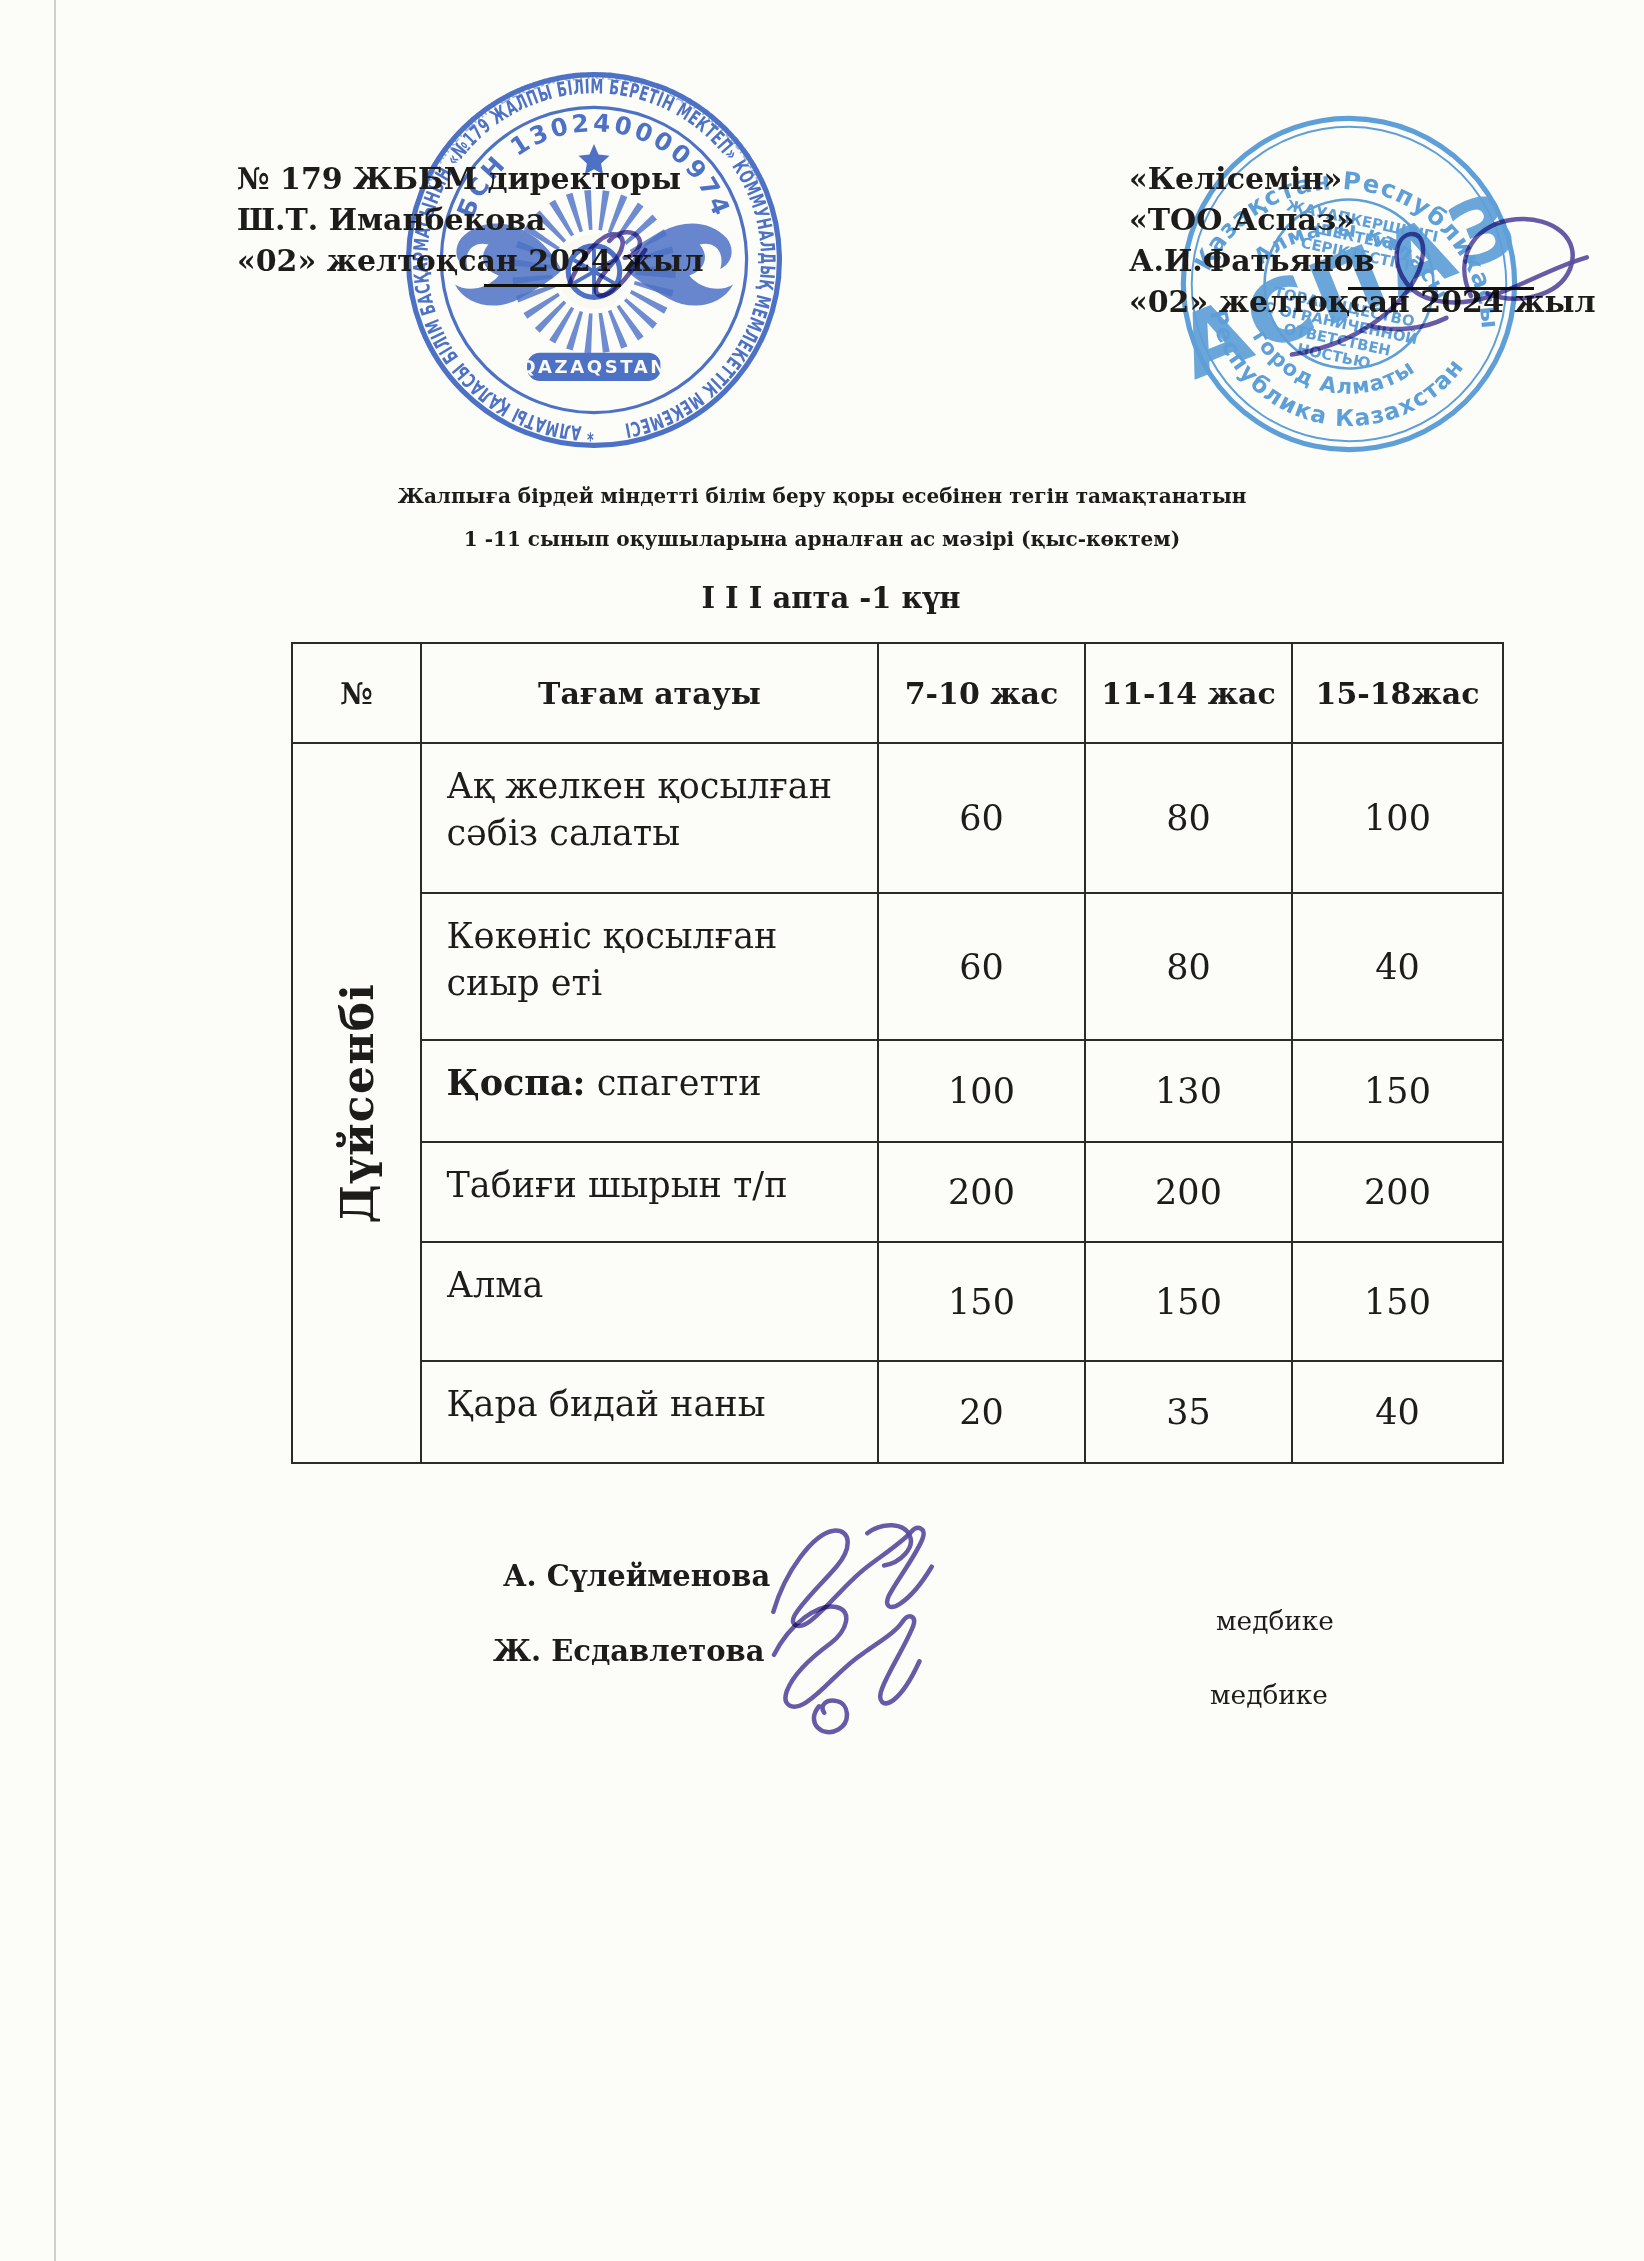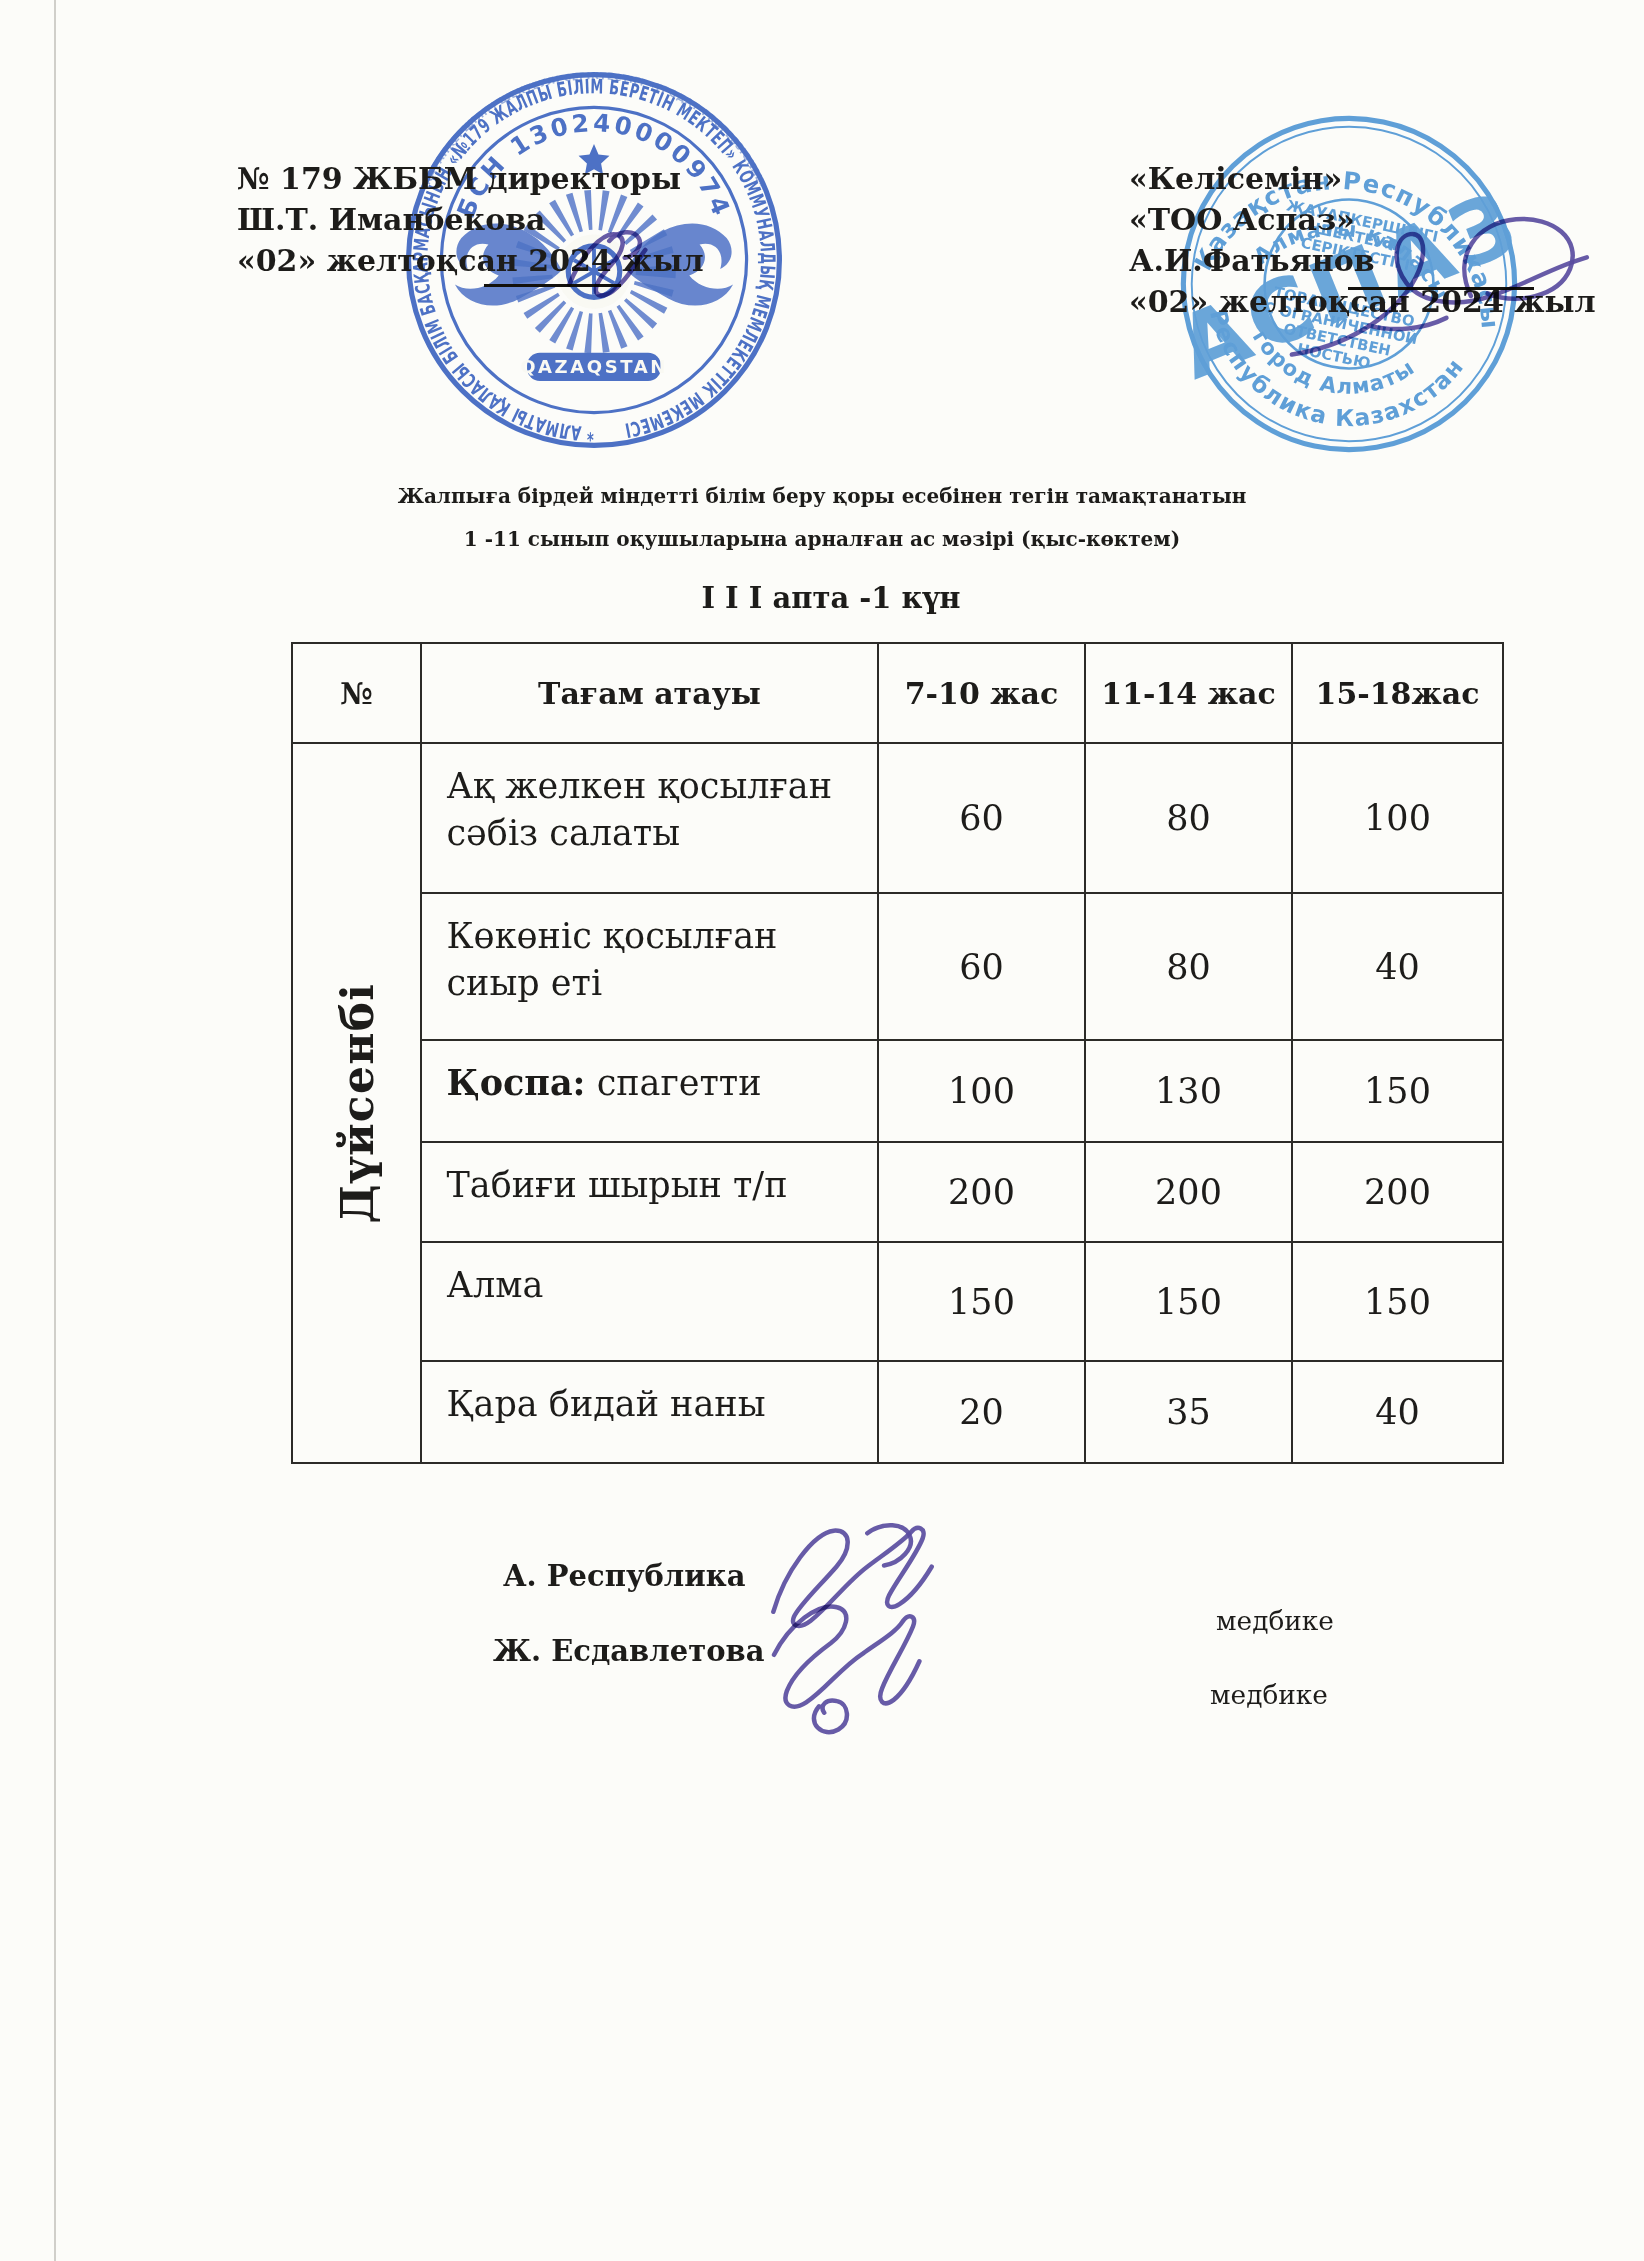--- a/index.html
+++ b/index.html
@@ -211,21 +211,21 @@
       <td class="name-cell">
         <span>Қара бидай наны</span>
       </td>
       <td class="num-cell">20</td>
       <td class="num-cell">35</td>
       <td class="num-cell">40</td>
     </tr>
   </tbody>
     </table>
 
-  <div class="abs sig-name" style="left:503px;top:1559px">А. Республика</div>
+  <div class="abs sig-name" style="left:503px;top:1559px">А. Сүлейменова</div>
   <div class="abs role" style="left:1216px;top:1562px">медбике</div>
   <svg class="abs sigsvg" style="left:754px;top:1515px" width="206" height="126" viewBox="0 0 320 195">
     <path class="sigpath" d="M 30,150 C 48,88 92,28 124,24 C 152,22 152,52 128,80 C 100,112 70,140 62,158 C 56,172 70,178 88,164 C 118,140 144,104 176,80 C 208,56 232,40 244,26 C 254,14 268,20 262,36 C 252,62 224,98 210,124 C 202,140 210,148 226,138 C 248,124 264,100 276,80"></path>
     <path class="sigpath" d="M 176,28 C 200,10 234,12 242,32 C 250,50 228,74 202,78"></path>
   </svg>
 
   <div class="abs sig-name" style="left:493px;top:1634px">Ж. Есдавлетова</div>
   <div class="abs role" style="left:1210px;top:1636px">медбике</div>
   <svg class="abs sigsvg" style="left:747px;top:1593px" width="193" height="161" viewBox="0 0 300 250">
     <path class="sigpath" d="M 42,96 C 66,48 112,14 140,22 C 164,28 156,58 130,78 C 100,100 72,126 62,152 C 54,174 70,184 92,170 C 122,150 146,116 180,94 C 208,74 232,60 242,44 C 252,30 264,36 258,52 C 246,82 222,118 210,148 C 202,168 212,178 228,166 C 246,152 258,128 268,106"></path>

